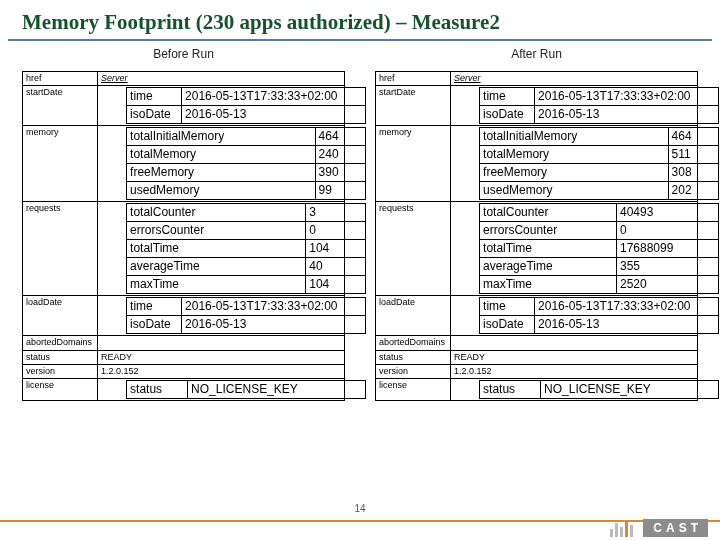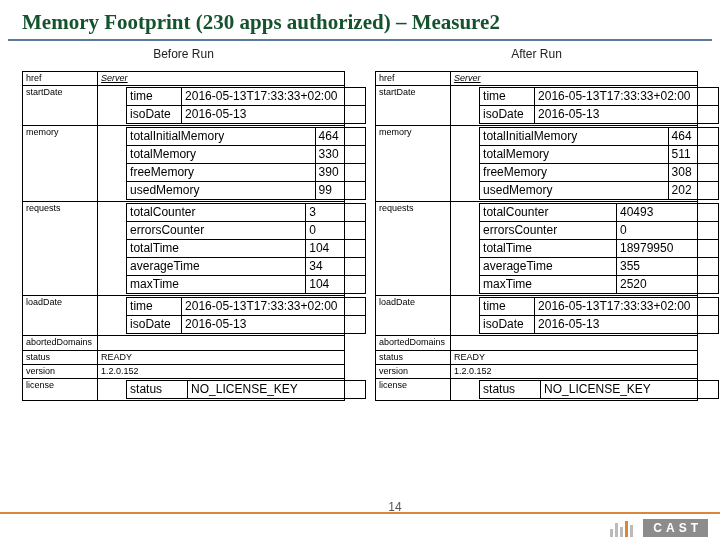--- a/index.html
+++ b/index.html
@@ -55,30 +55,30 @@
     border: 1px solid #000;
     padding: 1px 3px;
     font-weight: normal;
     text-align: left;
   }
   .u { text-decoration: underline; font-style: italic; }
 
   .footer {
     position: absolute;
     left: 0; right: 0; bottom: 0;
-    height: 28px;
+    height: 20px;
     display: flex;
     align-items: center;
     border-top: 2px solid #d9873a;
   }
   .page-num {
     position: absolute;
     left: 50%; transform: translateX(-50%);
     bottom: 26px;
-    font-size: 12px; color: #555; margin-left: 35px;
+    font-size: 10px; color: #555;
   }
   .logo-wrap {
     position: absolute; right: 12px; bottom: 3px;
     display: flex; align-items: center; gap: 10px;
   }
   .bars { display: flex; gap: 2px; align-items: flex-end; height: 18px; }
   .bars span { width: 3px; background: #bbb; display: inline-block; }
   .bars span:nth-child(1){height:8px}
   .bars span:nth-child(2){height:14px}
   .bars span:nth-child(3){height:10px}
@@ -127,21 +127,21 @@
         <td>memory</td>
         <td>
           <table class="inner">
             <tbody>
                   <tr>
                     <td>totalInitialMemory</td>
                     <td>464</td>
                   </tr>
             <tr>
                     <td>totalMemory</td>
-                    <td>330</td>
+                    <td>240</td>
                   </tr>
             <tr>
                     <td>freeMemory</td>
                     <td>390</td>
                   </tr>
             <tr>
                     <td>usedMemory</td>
                     <td>99</td>
                   </tr>
           </tbody>
@@ -160,21 +160,21 @@
             <tr>
                     <td>errorsCounter</td>
                     <td>0</td>
                   </tr>
             <tr>
                     <td>totalTime</td>
                     <td>104</td>
                   </tr>
             <tr>
                     <td>averageTime</td>
-                    <td>34</td>
+                    <td>40</td>
                   </tr>
             <tr>
                     <td>maxTime</td>
                     <td>104</td>
                   </tr>
           </tbody>
               </table>
         </td>
       </tr>
       <tr>
@@ -281,21 +281,21 @@
                   <tr>
                     <td>totalCounter</td>
                     <td>40493</td>
                   </tr>
             <tr>
                     <td>errorsCounter</td>
                     <td>0</td>
                   </tr>
             <tr>
                     <td>totalTime</td>
-                    <td>18979950</td>
+                    <td>17688099</td>
                   </tr>
             <tr>
                     <td>averageTime</td>
                     <td>355</td>
                   </tr>
             <tr>
                     <td>maxTime</td>
                     <td>2520</td>
                   </tr>
           </tbody>

